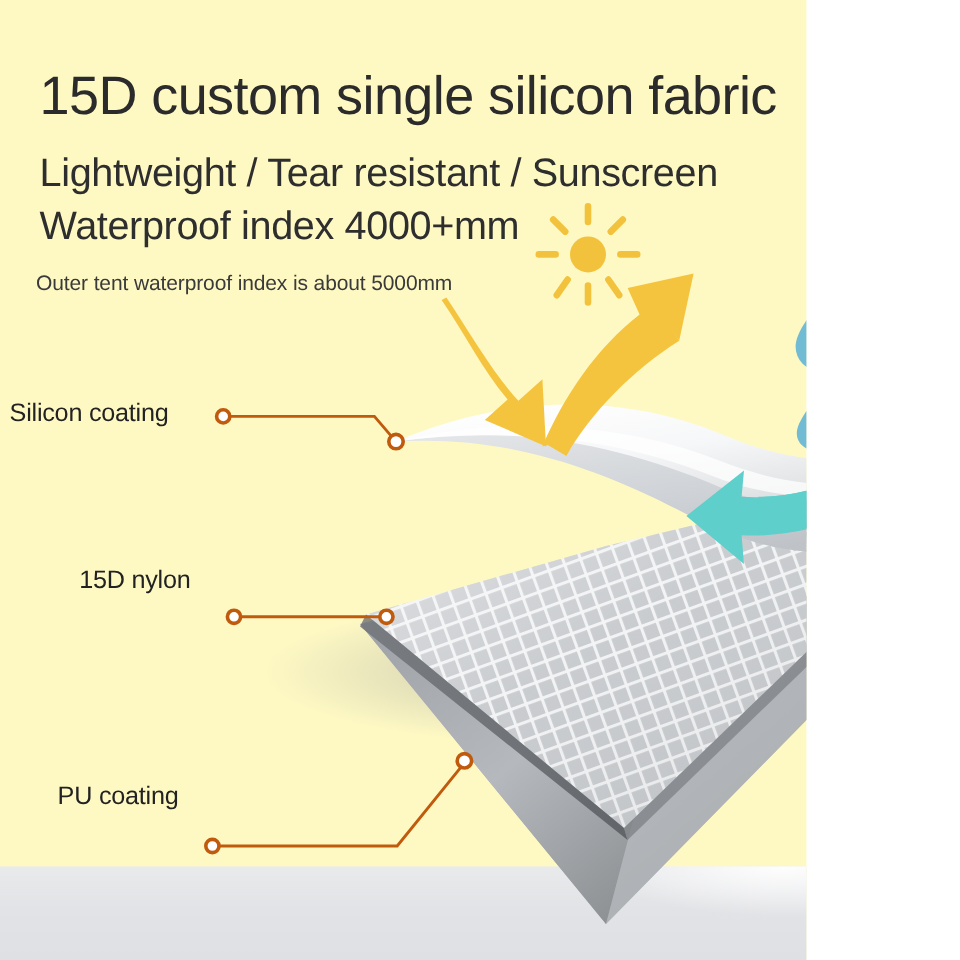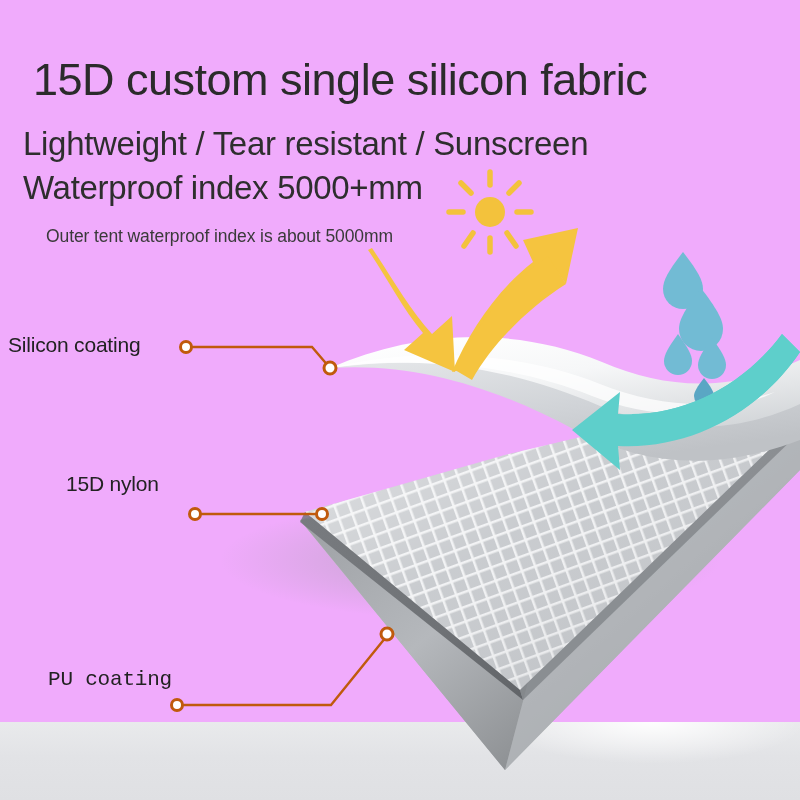--- a/index.html
+++ b/index.html
@@ -3,24 +3,24 @@
 <meta charset="utf-8">
 <title>Fabric Infographic</title>
 <style>
   html, body {
     margin: 0;
     padding: 0;
     background: #ffffff;
   }
   #stage {
     position: relative;
-    width: 800px;
+    width: 672px;
     height: 800px;
     overflow: hidden;
-    background: #f0abfc;
+    background: #fef9c3;
     font-family: "Liberation Sans", "DejaVu Sans", sans-serif;
   }
 
   
   .floor {
     position: absolute;
     left: 0;
     top: 722px;
     width: 800px;
     height: 78px;
@@ -41,54 +41,53 @@
     left: 33px;
     top: 56px;
     font-size: 45px;
     line-height: 1.08;
     letter-spacing: -0.5px;
     color: #2b2b2b;
     white-space: nowrap;
   }
   .subline {
     position: absolute;
-    left: 23px;
+    left: 33px;
     font-size: 33px;
     line-height: 1.1;
     letter-spacing: -0.3px;
     color: #2e2e2e;
     white-space: nowrap;
   }
   .sub1 { top: 126px; }
   .sub2 { top: 170px; }
 
   .bodyline {
     position: absolute;
     left: 30px;
     font-size: 17.5px;
     color: #3a3a3a;
     letter-spacing: -0.1px;
     white-space: nowrap;
-    margin-left: 16px;
   }
   .body1 { top: 226px; }
   .body2 { top: 252px; }
   .body3 { top: 278px; }
 
   
   .callout-label {
     position: absolute;
     font-size: 21px;
     color: #222222;
     white-space: nowrap;
     letter-spacing: -0.2px;
   }
   .cl-silicon { left: 8px;  top: 333px; }
   .cl-nylon   { left: 66px; top: 472px; }
-  .cl-pu      { left: 48px; top: 668px; font-family: Liberation Mono, monospace; }
+  .cl-pu      { left: 48px; top: 652px; }
 
   
   .layer-svg {
     position: absolute;
     left: 0; top: 0;
     width: 800px;
     height: 800px;
     overflow: visible;
   }
   .leader-svg { pointer-events: none; }
@@ -246,21 +245,21 @@
       <circle cx="330" cy="368" r="6"></circle>
       <circle cx="195" cy="514" r="5.5"></circle>
       <circle cx="322" cy="514" r="5.5"></circle>
       <circle cx="177" cy="705" r="5.5"></circle>
       <circle cx="387" cy="634" r="6"></circle>
     </g>
   </svg>
 
   <div class="title">15D custom single silicon fabric</div>
   <div class="subline sub1">Lightweight / Tear resistant / Sunscreen</div>
-  <div class="subline sub2">Waterproof index 5000+mm</div>
+  <div class="subline sub2">Waterproof index 4000+mm</div>
 
   <div class="bodyline body1">Outer tent waterproof index is about 5000mm</div>
 
   <div class="callout-label cl-silicon">Silicon coating</div>
   <div class="callout-label cl-nylon">15D nylon</div>
   <div class="callout-label cl-pu">PU coating</div>
 
 </div>
 
 </body></html>

